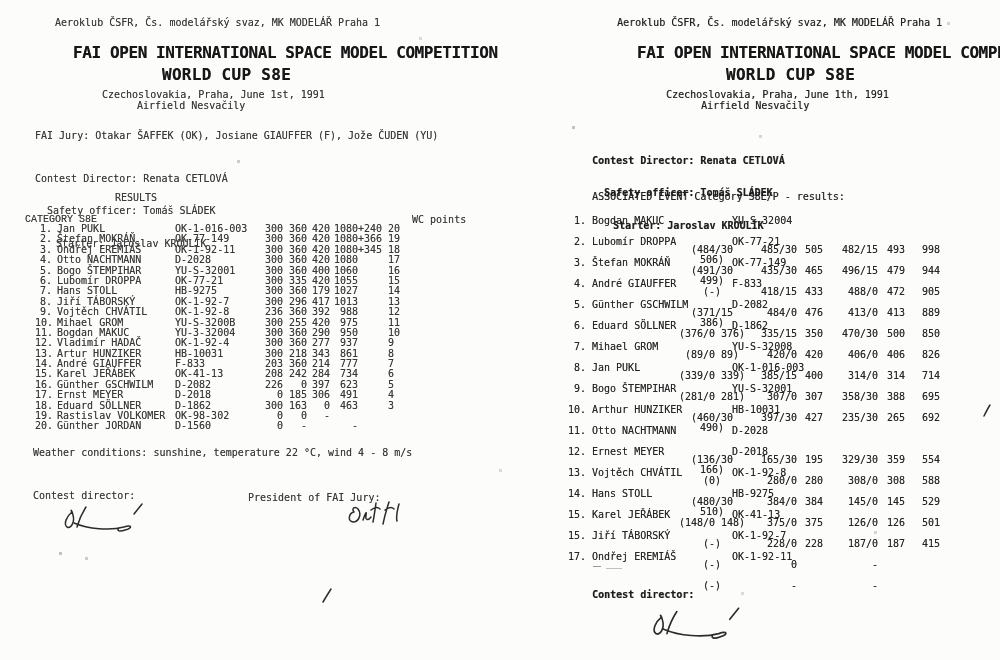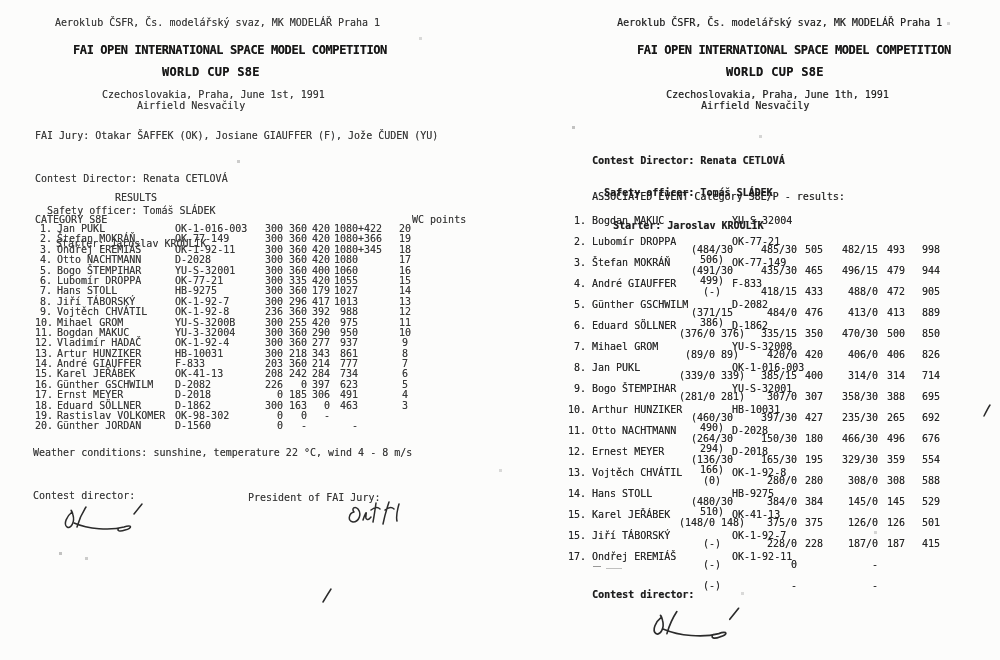--- a/index.html
+++ b/index.html
@@ -6,29 +6,29 @@
   body{
     width:1000px;height:660px;position:relative;overflow:hidden;
     background:#fcfcfb;
     font-family:"DejaVu Sans Mono", monospace;
     font-size:10px;color:#343434;
   }
   .abs{position:absolute;white-space:pre;}
   .ink1{color:#383838;text-shadow:0 0 .4px rgba(55,55,55,.55);}
   .ink2{color:#1e1e1e;text-shadow:.4px 0 0 rgba(0,0,0,.45);}
   .ink3{color:#262626;text-shadow:0 0 .4px rgba(30,30,30,.55);}
-  .title{font-weight:bold;font-size:12px;letter-spacing:-0.4px;color:#171717;text-shadow:0 0 .5px rgba(0,0,0,.6);}
+  .title{font-weight:bold;font-size:16px;letter-spacing:-0.4px;color:#171717;text-shadow:0 0 .5px rgba(0,0,0,.6);}
   .title2{letter-spacing:0.3px;text-align:right;}
   .block3 div{line-height:10.4px;height:10.4px;text-align:center;}
   
   .ltable{position:absolute;left:35px;top:224px;width:400px;}
   .lrow{display:grid;grid-template-columns:17px 5px 118px 90px 18px 24px 23px 28px 30px 34px;height:10.4px;line-height:10.4px;}
   .lrow .rk{text-align:right;}
   .lrow .num{text-align:right;}
-  .lrow .wc{text-align:center;}
+  .lrow .wc{text-align:left;}
   
   .rlist{position:absolute;left:565px;top:216px;width:380px;}
   .rentry{height:21px;}
   .rline1{display:grid;grid-template-columns:21px 6px 140px auto;height:10.5px;line-height:10.5px;}
   .rline1 .rk{text-align:right;}
   .rline2{display:grid;grid-template-columns:111px 72px 49px 26px 55px 27px 35px;height:10.5px;line-height:10.5px;margin-top:18px;}
   .rline2 .qual{text-align:center;}
   .rline2 .num{text-align:right;}
   svg.sig{position:absolute;overflow:visible;}
   svg.sig path{fill:none;stroke:#2b2b2b;stroke-width:1.5;stroke-linecap:round;}
@@ -58,35 +58,35 @@
   <div class="abs ink1" style="left:35px;top:130px;">FAI Jury: Otakar ŠAFFEK (OK), Josiane GIAUFFER (F), Jože ČUDEN (YU)</div>
 
   <div class="abs ink1 block3" style="left:35px;top:152px;">
     <div>Contest Director: Renata CETLOVÁ</div>
     <div>Safety officer: Tomáš SLÁDEK</div>
     <div>Starter: Jaroslav KROULÍK</div>
   </div>
 
   <div class="abs ink1" style="left:115px;top:192px;">RESULTS</div>
 
-  <div class="abs ink1" style="left:35px;top:214px;">CATEGORY S8E</div>
+  <div class="abs ink1" style="left:25px;top:214px;font-family:Liberation Mono, monospace;">CATEGORY S8E</div>
   <div class="abs ink1" style="left:412px;top:214px;">WC points</div>
 
   <div class="ltable ink1">
 
       <div class="lrow">
         <span class="rk">1.</span>
         <span></span>
         <span class="nm">Jan PUKL</span>
         <span class="cd">OK-1-016-003</span>
         <span class="num">300</span>
         <span class="num">360</span>
         <span class="num">420</span>
         <span class="num">1080</span>
-        <span class="bn">+422</span>
+        <span class="bn">+240</span>
         <span class="wc">20</span>
       </div>
 
       <div class="lrow">
         <span class="rk">2.</span>
         <span></span>
         <span class="nm">Štefan MOKRÁŇ</span>
         <span class="cd">OK-77-149</span>
         <span class="num">300</span>
         <span class="num">360</span>
@@ -533,29 +533,20 @@
         </div>
       </div>
 
       <div class="rentry">
         <div class="rline1">
           <span class="rk">10.</span>
           <span></span>
           <span>Arthur HUNZIKER</span>
           <span>HB-10031</span>
         </div>
-        <div class="rline2">
-          <span></span>
-          <span class="qual">(264/30 294)</span>
-          <span class="num">150/30</span>
-          <span class="num">180</span>
-          <span class="num">466/30</span>
-          <span class="num">496</span>
-          <span class="num">676</span>
-        </div>
       </div>
 
       <div class="rentry">
         <div class="rline1">
           <span class="rk">11.</span>
           <span></span>
           <span>Otto NACHTMANN</span>
           <span>D-2028</span>
         </div>
         <div class="rline2">

